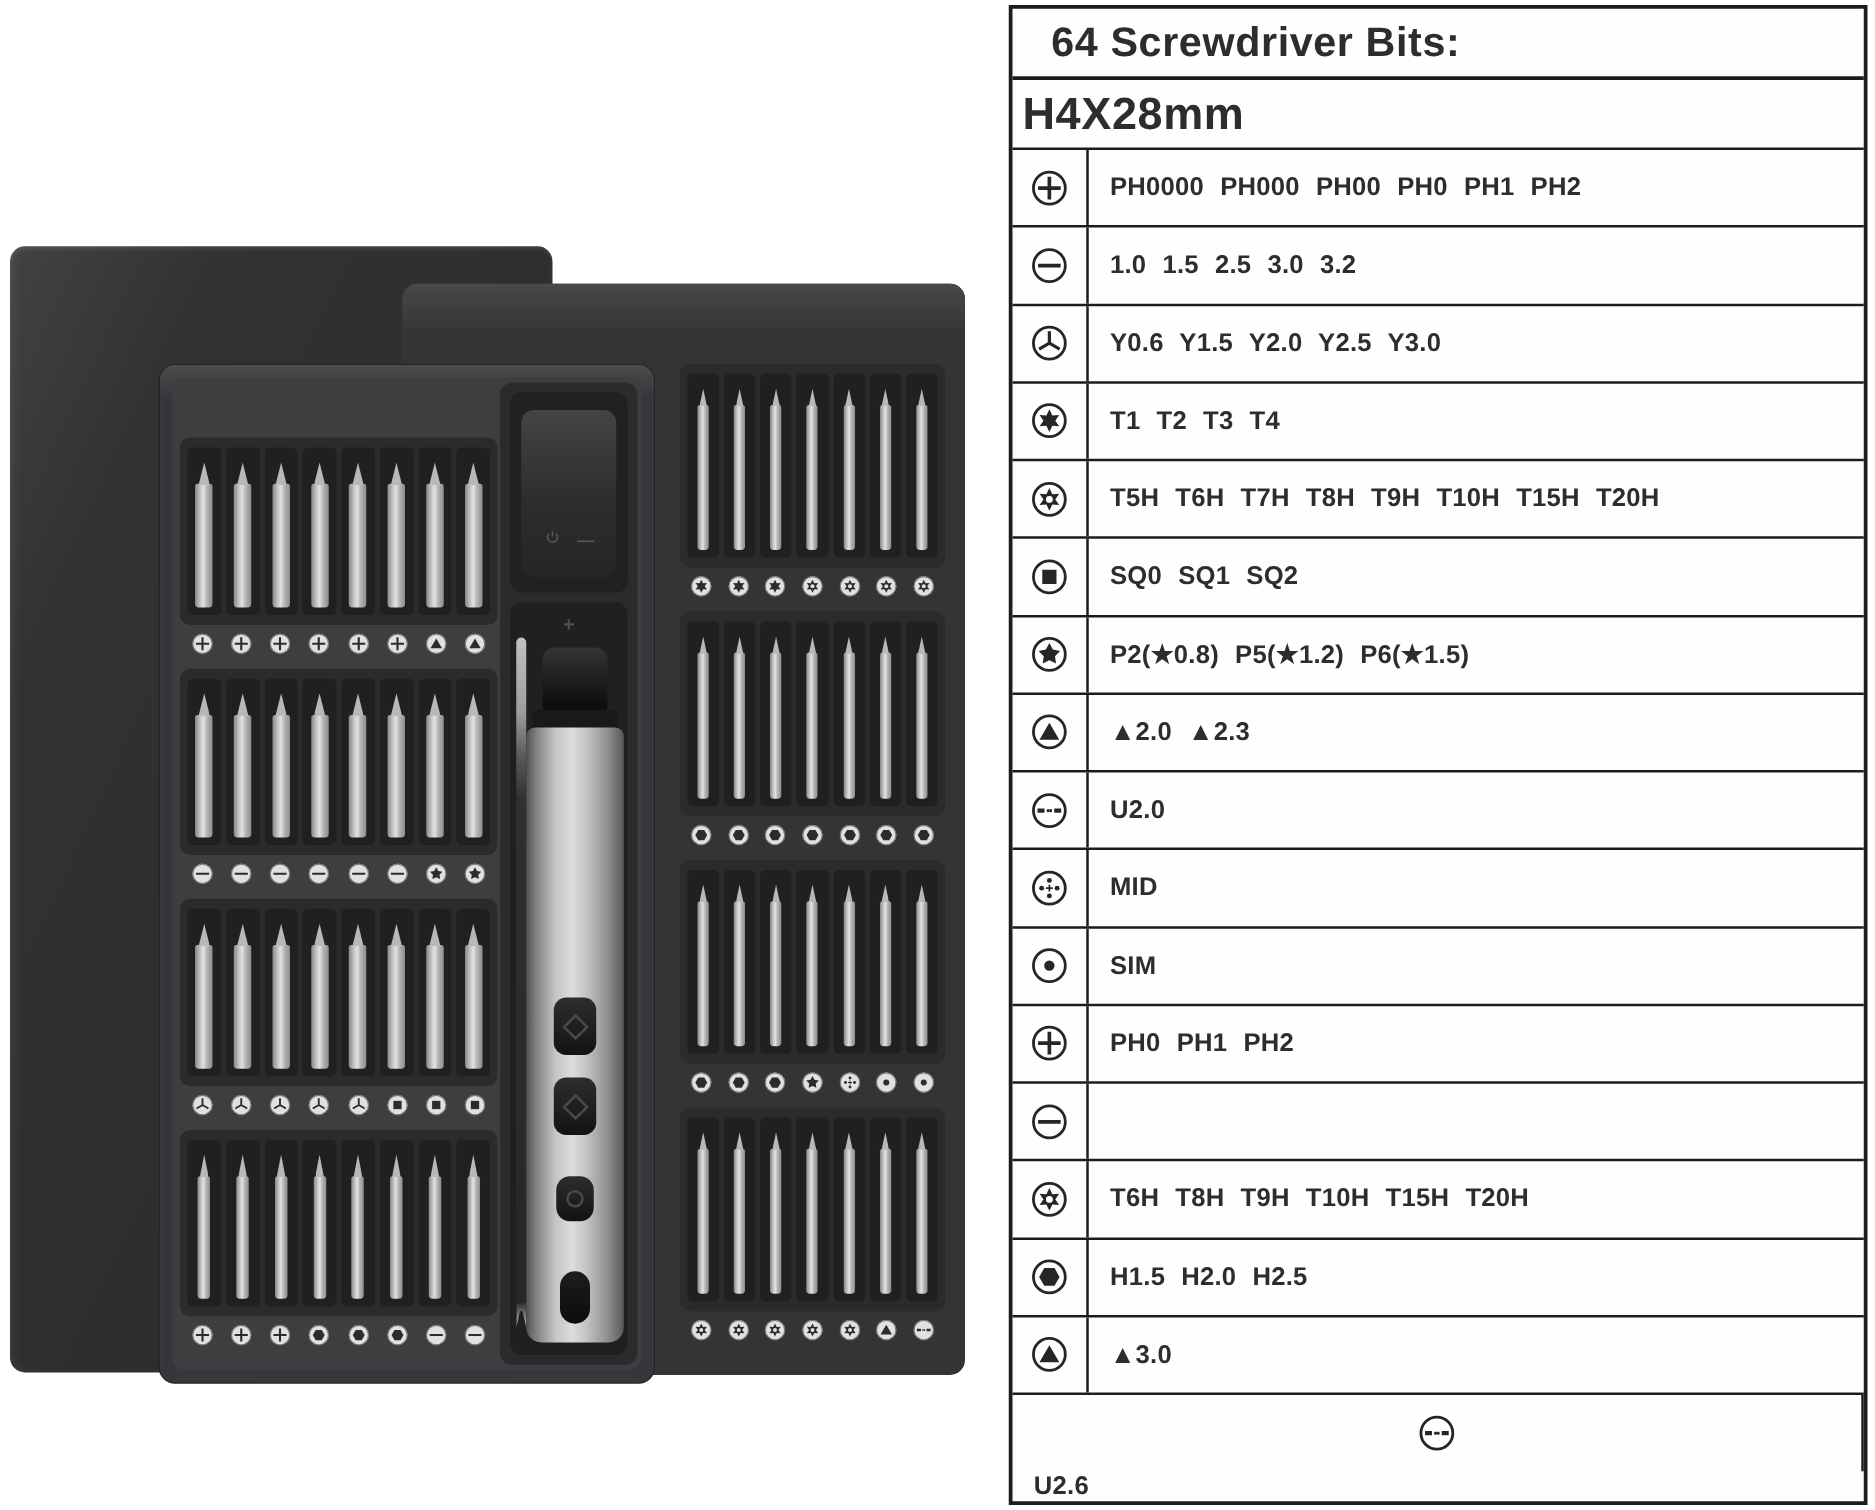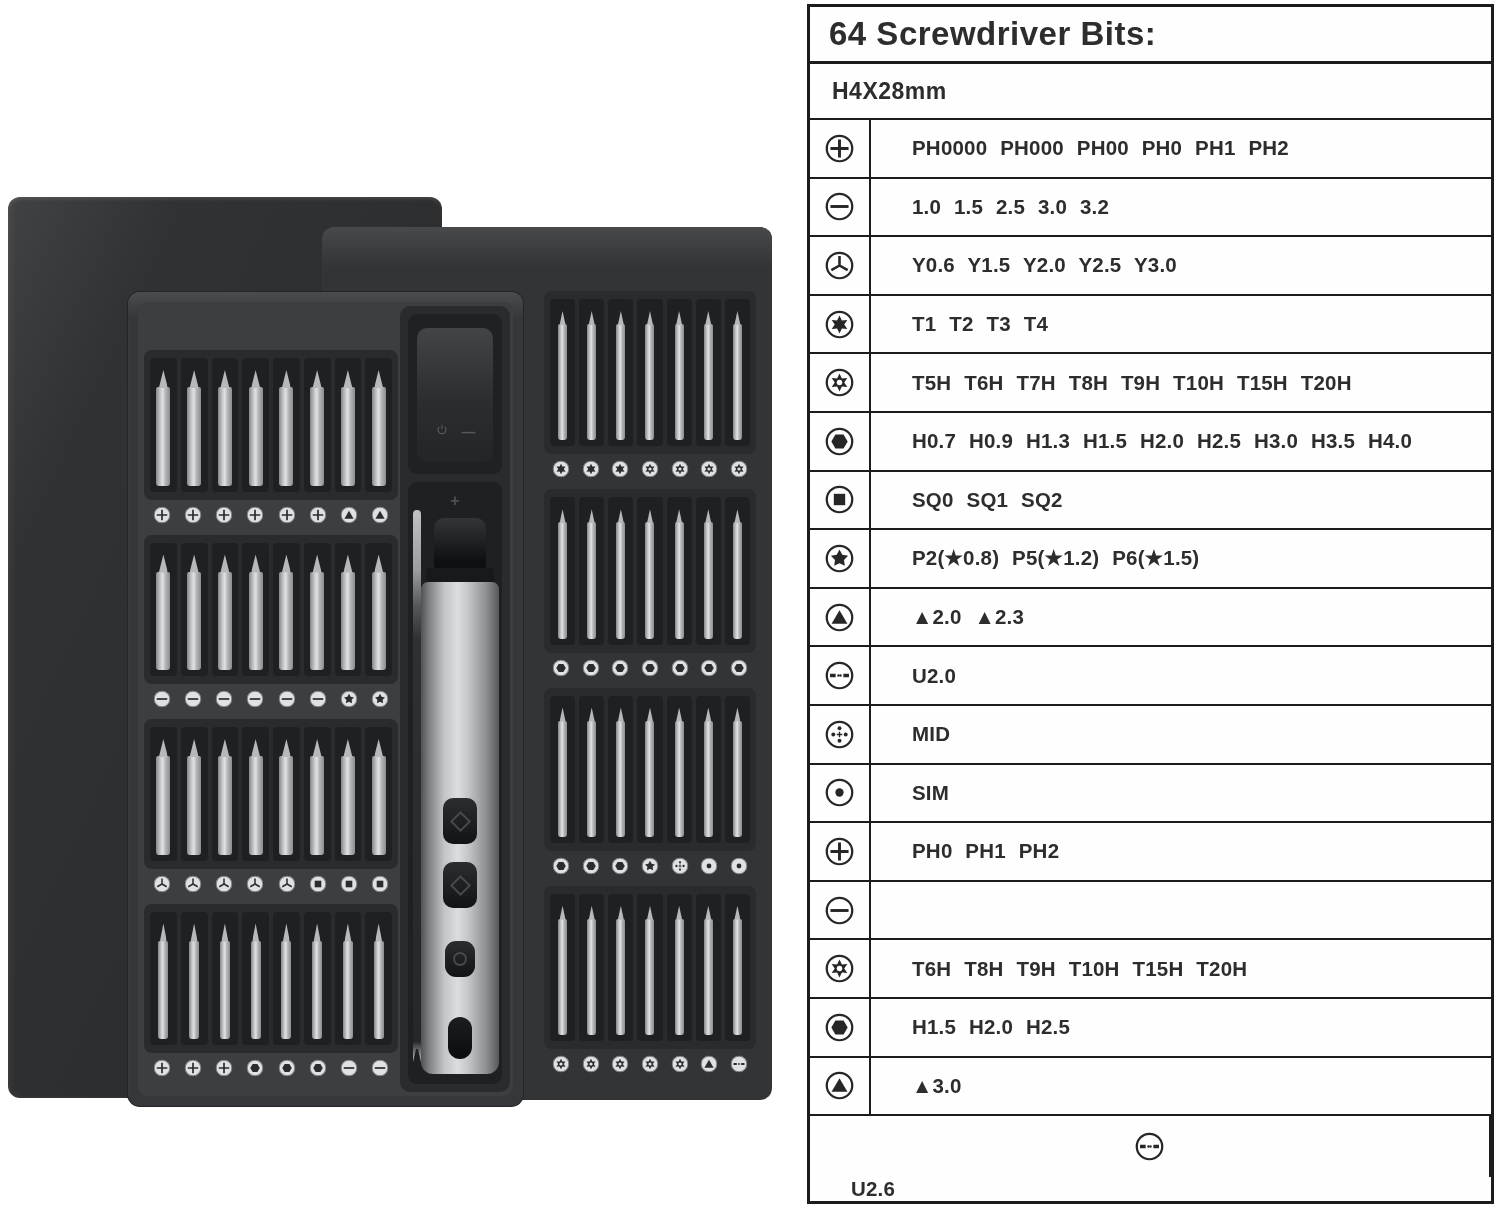--- a/index.html
+++ b/index.html
@@ -82,30 +82,30 @@
   .dbtn.round { top:73%; width:30px; height:36px; border-radius:11px; }
   .dbtn.round::after { width:10px; height:10px; border-radius:50%; transform:none; }
   .dslot { position:absolute; bottom:3%; left:50%; transform:translateX(-50%);
     width:24px; height:42px; border-radius:12px; background:linear-gradient(180deg,#1b1d1f,#0b0c0d); }
 
   
   .spec { position:absolute; left:807px; top:4px; width:687px; height:1200px;
     border:3px solid #1c1c1c; background:#fefefe; display:flex; flex-direction:column;
     color:#2d2d2d; font-weight:700; }
   .tt { flex:0 0 57px; border-bottom:3px solid #1c1c1c; display:flex; align-items:center;
-    padding-left:19px; font-size:33px; letter-spacing:.5px; }
+    padding-left:31px; font-size:33px; letter-spacing:.5px; }
   .sh { flex:0 0 56px; border-bottom:2px solid #1c1c1c; display:flex; align-items:center;
-    padding-left:22px; font-size:23px; letter-spacing:.5px; }
+    padding-left:8px; font-size:36px; letter-spacing:.5px; }
   .tr { flex:1 1 0; border-bottom:2px solid #1c1c1c; display:flex; }
   .spec .tr:last-child { border-bottom:none;flex-direction:column; }
   .ic { flex:0 0 61px; border-right:2px solid #1c1c1c; display:flex; align-items:center; justify-content:center; }
   .ic .icon { width:31px; height:31px; display:inline-block; }
   .ic .icon svg { width:100%; height:100%; display:block; }
   .tx { flex:1 1 auto; display:flex; align-items:center; padding-left:17px;
-    font-size:20.5px; word-spacing:7px; letter-spacing:.2px;margin-left:24px; }
+    font-size:20.5px; word-spacing:7px; letter-spacing:.2px; }
 </style>
 </head>
 <body>
 
 <div class="stage">
 
   <div class="photo">
     <div class="lid"></div>
 
     <div class="case case-back">
@@ -855,31 +855,20 @@
             </svg>
           </span>
         </div>
       <div class="tx">T5H T6H T7H T8H T9H T10H T15H T20H</div>
     </div>
     <div class="tr">
       <div class="ic">
           <span class="icon">
             <svg viewBox="0 0 36 36" aria-hidden="true">
               <circle cx="18" cy="18" r="14.8" fill="none" stroke="#262626" stroke-width="2.6"></circle>
-              <path d="M27.5 18L22.75 26.2H13.25L8.5 18L13.25 9.8H22.75Z" fill="#262626"></path>
-            </svg>
-          </span>
-        </div>
-      <div class="tx">H0.7 H0.9 H1.3 H1.5 H2.0 H2.5 H3.0 H3.5 H4.0</div>
-    </div>
-    <div class="tr">
-      <div class="ic">
-          <span class="icon">
-            <svg viewBox="0 0 36 36" aria-hidden="true">
-              <circle cx="18" cy="18" r="14.8" fill="none" stroke="#262626" stroke-width="2.6"></circle>
               <rect x="11.4" y="11.4" width="13.2" height="13.2" fill="#262626"></rect>
             </svg>
           </span>
         </div>
       <div class="tx">SQ0 SQ1 SQ2</div>
     </div>
     <div class="tr">
       <div class="ic">
           <span class="icon">
             <svg viewBox="0 0 36 36" aria-hidden="true">

